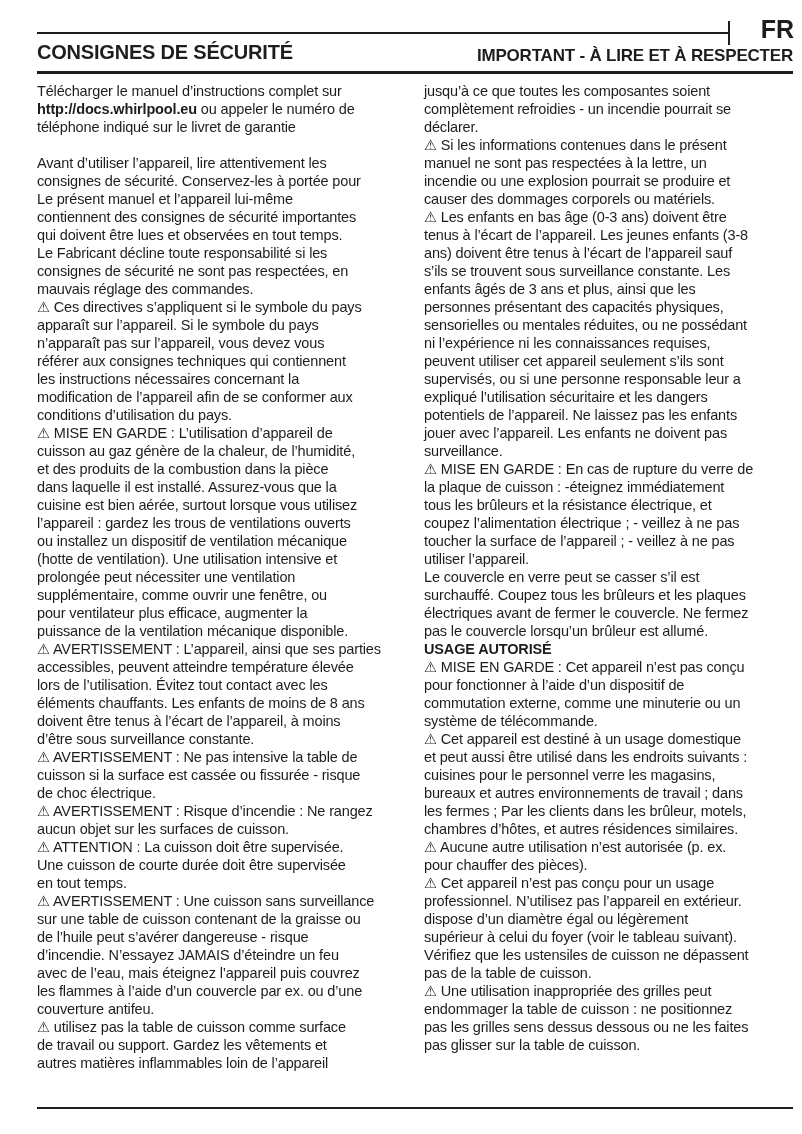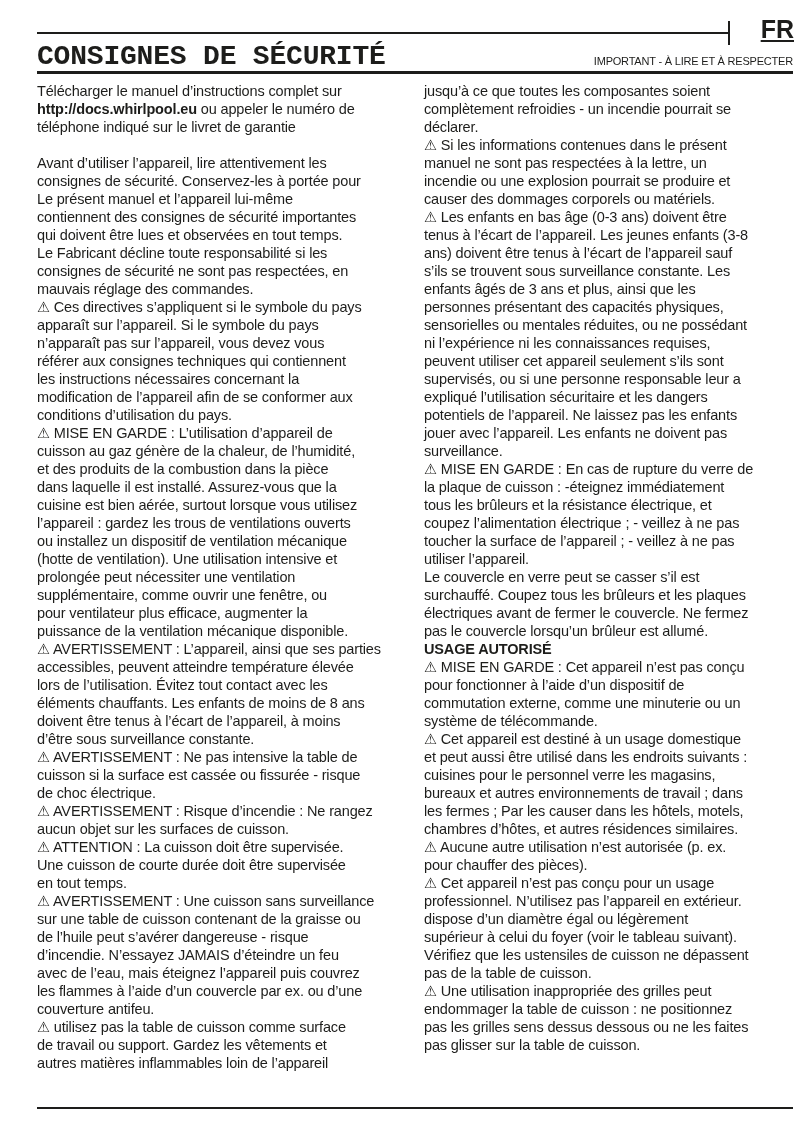--- a/index.html
+++ b/index.html
@@ -6,29 +6,29 @@
   body{
     width:802px;height:1134px;background:#ffffff;position:relative;overflow:hidden;
     font-family:"Liberation Sans","DejaVu Sans",sans-serif;color:#1d1d1b;
     -webkit-font-smoothing:antialiased;
   }
   .rule{position:absolute;background:#1d1d1b;}
   .rule-top{left:37px;top:32px;width:691px;height:2px;}
   .lang-tick{left:728px;top:21px;width:2px;height:24px;}
   .lang-code{
     position:absolute;left:748px;top:15px;width:46px;text-align:right;
-    font-size:25px;font-weight:700;letter-spacing:0;text-decoration:underline;
+    font-size:25px;font-weight:700;letter-spacing:0;
   }
   .title-left{
     position:absolute;left:37px;top:41px;margin:0;
-    font-size:28px;font-weight:700;letter-spacing:-0.2px;white-space:nowrap;font-family:Liberation Mono, monospace;
+    font-size:20px;font-weight:700;letter-spacing:-0.2px;white-space:nowrap;
   }
   .title-right{
-    position:absolute;right:9px;top:55px;margin:0;
-    font-size:11px;font-weight:400;letter-spacing:-0.2px;white-space:nowrap;
+    position:absolute;right:9px;top:46px;margin:0;
+    font-size:17px;font-weight:700;letter-spacing:-0.2px;white-space:nowrap;
   }
   .rule-thick{left:37px;top:71px;width:756px;height:3px;}
   .col{position:absolute;top:82px;}
   .col-left{left:37px;width:368px;}
   .col-right{left:424px;width:384px;}
   .line{
     height:18px;line-height:18px;font-size:14.5px;letter-spacing:-0.15px;
     white-space:nowrap;overflow:visible;
   }
   .line .bold{font-weight:700;}
@@ -137,21 +137,21 @@
       <div class="line"><span>pas le couvercle lorsqu’un brûleur est allumé.</span></div>
       <div class="line"><span class="bold">USAGE AUTORISÉ</span></div>
       <div class="line"><span>⚠ MISE EN GARDE : Cet appareil n’est pas conçu</span></div>
       <div class="line"><span>pour fonctionner à l’aide d’un dispositif de</span></div>
       <div class="line"><span>commutation externe, comme une minuterie ou un</span></div>
       <div class="line"><span>système de télécommande.</span></div>
       <div class="line"><span>⚠ Cet appareil est destiné à un usage domestique</span></div>
       <div class="line"><span>et peut aussi être utilisé dans les endroits suivants :</span></div>
       <div class="line"><span>cuisines pour le personnel verre les magasins,</span></div>
       <div class="line"><span>bureaux et autres environnements de travail ; dans</span></div>
-      <div class="line"><span>les fermes ; Par les causer dans les hôtels, motels,</span></div>
+      <div class="line"><span>les fermes ; Par les clients dans les brûleur, motels,</span></div>
       <div class="line"><span>chambres d’hôtes, et autres résidences similaires.</span></div>
       <div class="line"><span>⚠  Aucune autre utilisation n’est autorisée (p. ex.</span></div>
       <div class="line"><span>pour chauffer des pièces).</span></div>
       <div class="line"><span>⚠ Cet appareil n’est pas conçu pour un usage</span></div>
       <div class="line"><span>professionnel. N’utilisez pas l’appareil en extérieur.</span></div>
       <div class="line"><span>dispose d’un diamètre égal ou légèrement</span></div>
       <div class="line"><span>supérieur à celui du foyer (voir le tableau suivant).</span></div>
       <div class="line"><span>Vérifiez que les ustensiles de cuisson ne dépassent</span></div>
       <div class="line"><span>pas de la table de cuisson.</span></div>
       <div class="line"><span>⚠ Une utilisation inappropriée des grilles peut</span></div>

